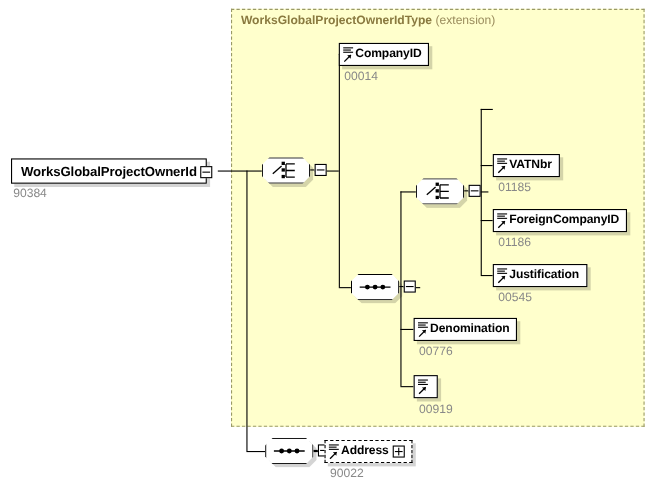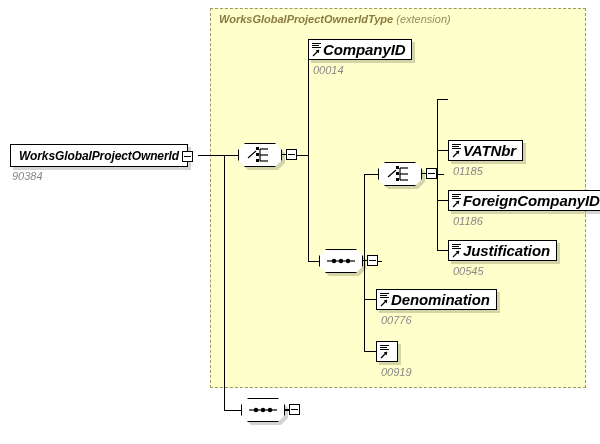--- a/index.html
+++ b/index.html
@@ -2,21 +2,21 @@
 <html><head>
 <meta charset="utf-8">
 <style>
   html,body{margin:0;padding:0;}
   body{
     width:600px;height:444px;
     background:#ffffff;
     font-family:"Liberation Sans", sans-serif;
     overflow:hidden;
   }
-  #stage{position:relative;width:600px;height:444px;font-style:italic;}
+  #stage{position:relative;width:600px;height:444px;}
 
   
   .panel{
     position:absolute;
     background:#ffffcc;
     border:1px dashed #999966;
     box-sizing:border-box;
   }
   .panel-title{
     position:absolute;
@@ -51,21 +51,21 @@
   }
   .node.dashed{
     border:1px dashed #000000;
   }
   .node.root{
     height:23px;
     padding:0 8px 0 8px;
     text-align:right;
   }
   .node-label{
-    font-size:15px;
+    font-size:11px;
     font-weight:bold;
     color:#000000;
     letter-spacing:-0.1px;
     line-height:1;
   }
   .node.root .node-label{font-size:12px;}
   .code{
     position:absolute;
     font-size:11px;
     color:#888888;
@@ -347,14 +347,33 @@
       <circle cx="15" cy="12" r="2.2" fill="#000"></circle>
       <circle cx="22" cy="12" r="2.2" fill="#000"></circle>
       <circle cx="29" cy="12" r="2.2" fill="#000"></circle>
     </svg>
     <div class="cstub"></div>
     <div class="chandle">
         <div class="hbar"></div>
       </div>
   </div>
 
+  <div class="nodewrap" style="left:295px;top:400px;">
+    <div class="node dashed">
+      <span class="elicon">
+        <i></i>
+          <i></i>
+          <i></i>
+        <svg width="9" height="8">
+            <line x1="1" y1="7" x2="7" y2="1" stroke="#000" stroke-width="1.2"></line>
+            <polygon points="7,1 3.6,1.2 6.8,4.4" fill="#000"></polygon>
+          </svg>
+      </span>
+      <span class="node-label">Address</span>
+      <span class="inplus">
+        <span class="hbar"></span>
+          <span class="vbar"></span>
+      </span>
+    </div>
+    <div class="code" style="left:5px;top:25px;">90022</div>
+  </div>
 
 </div>
 
 </body></html>

